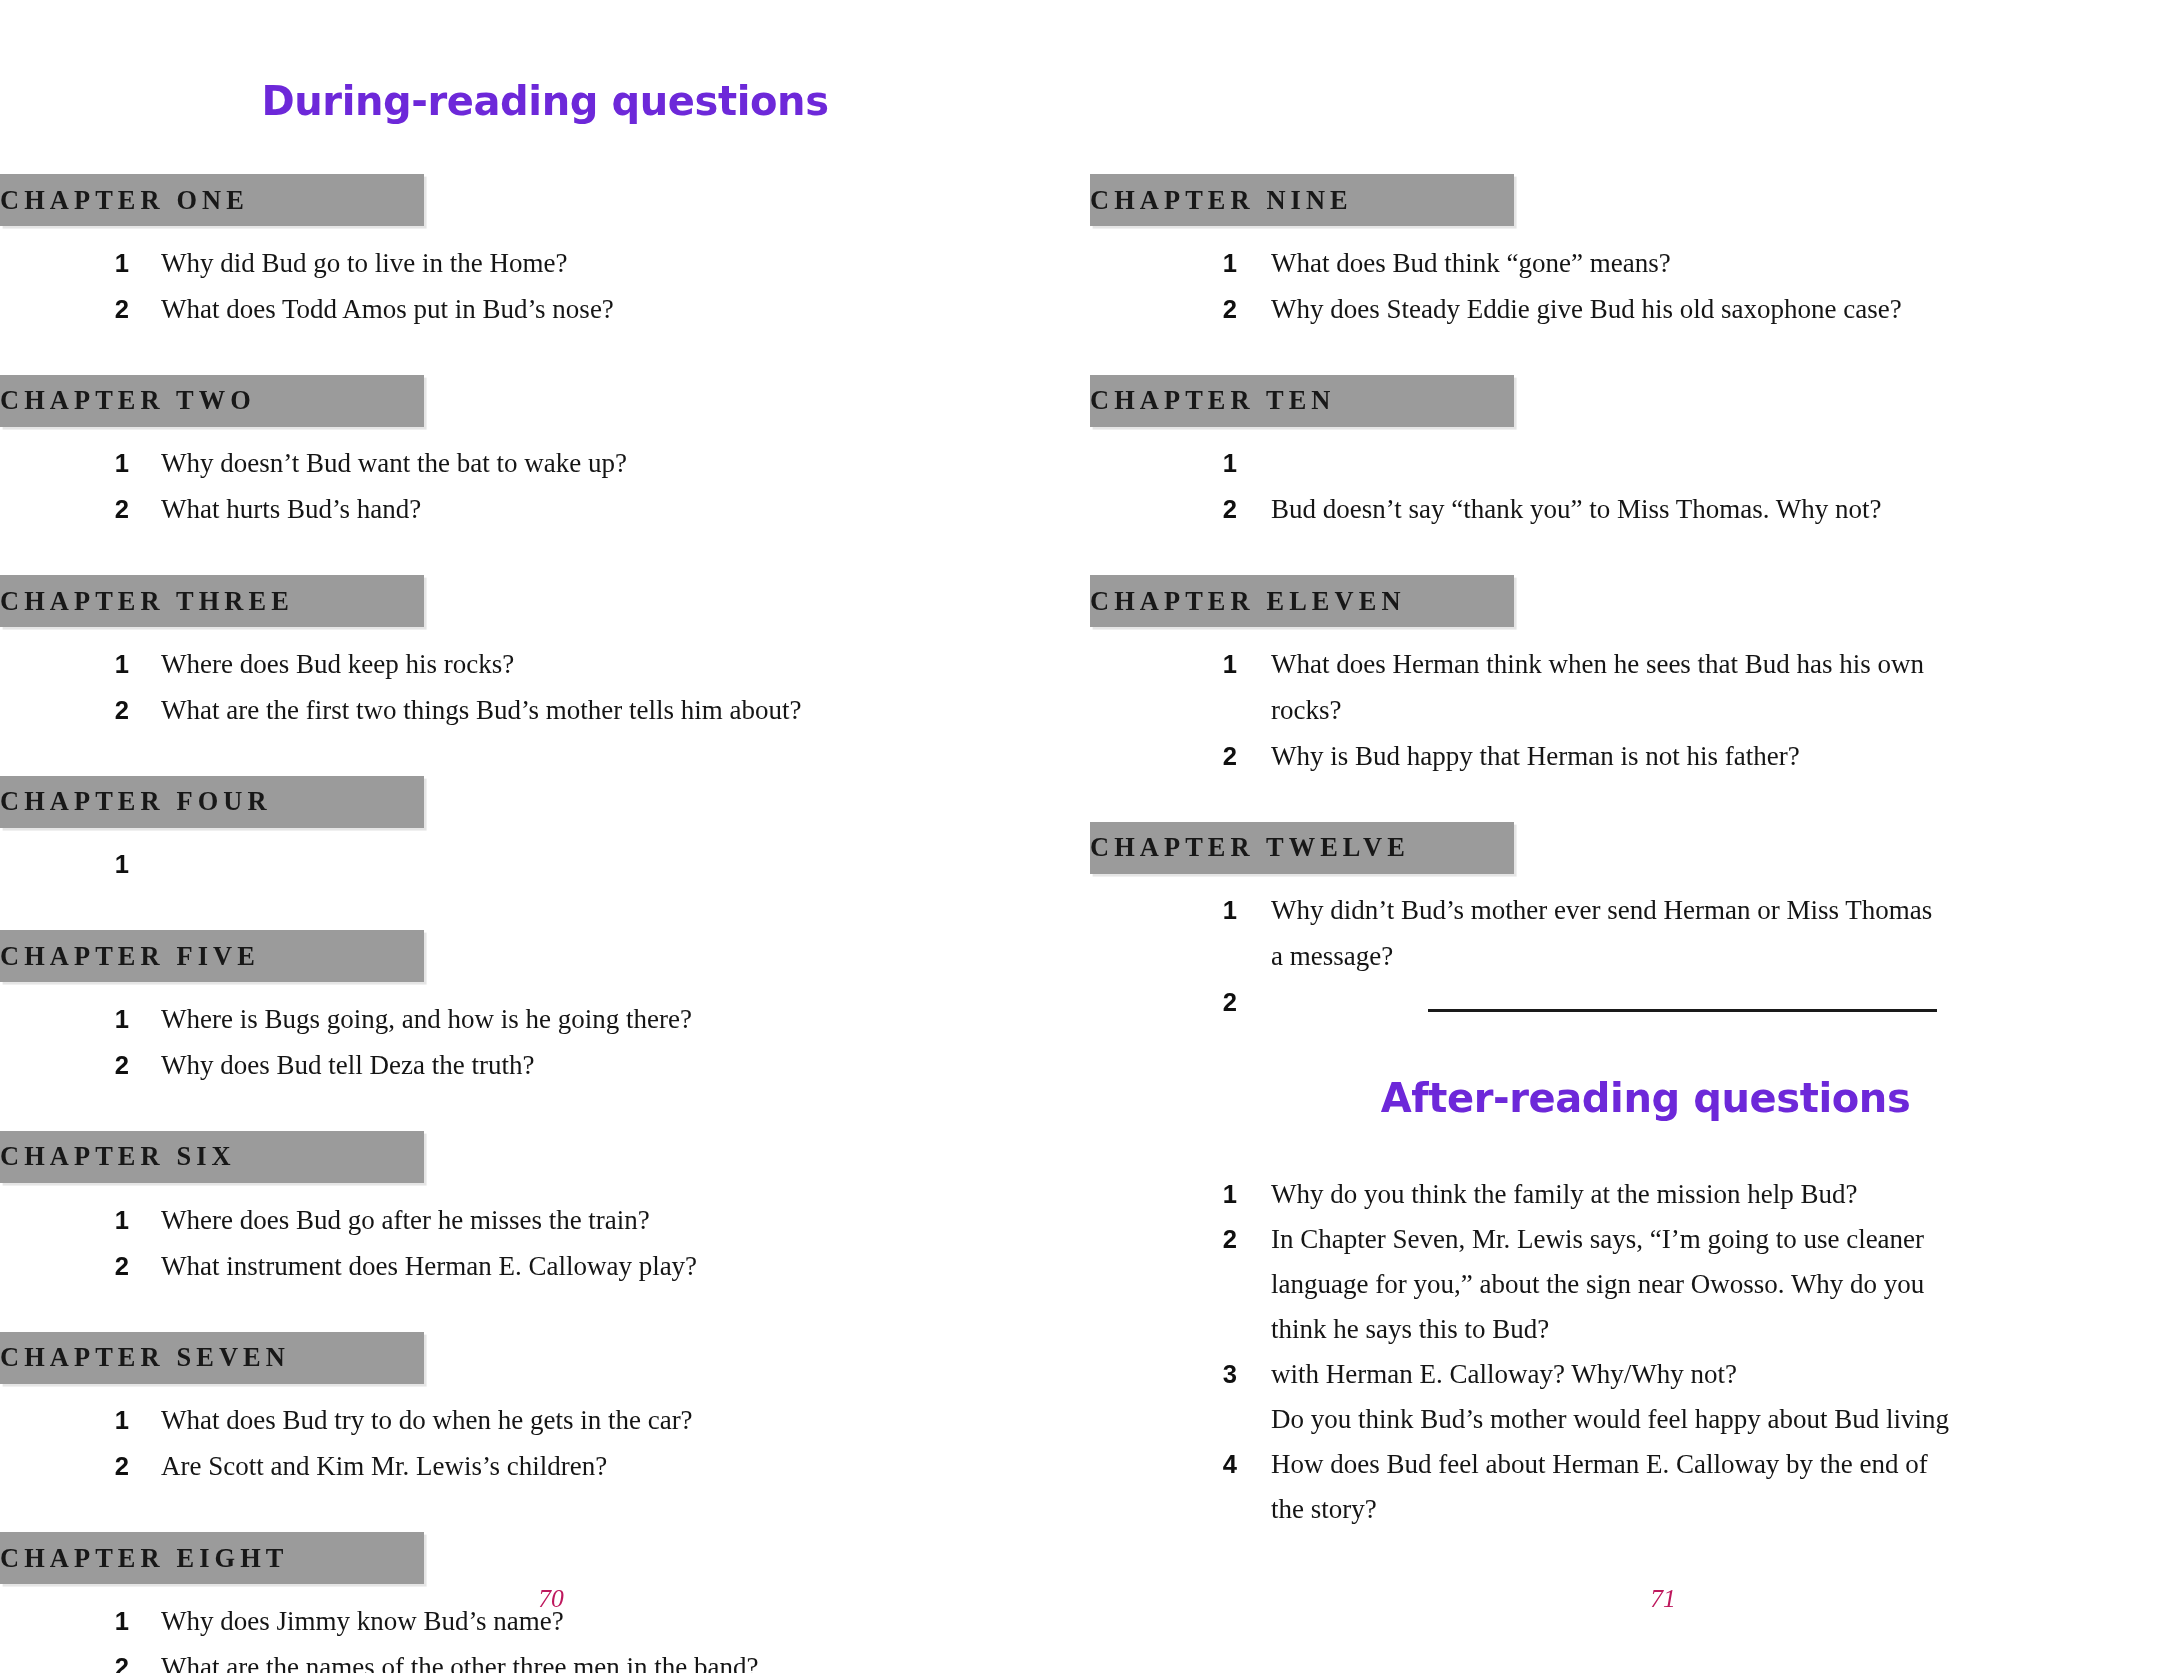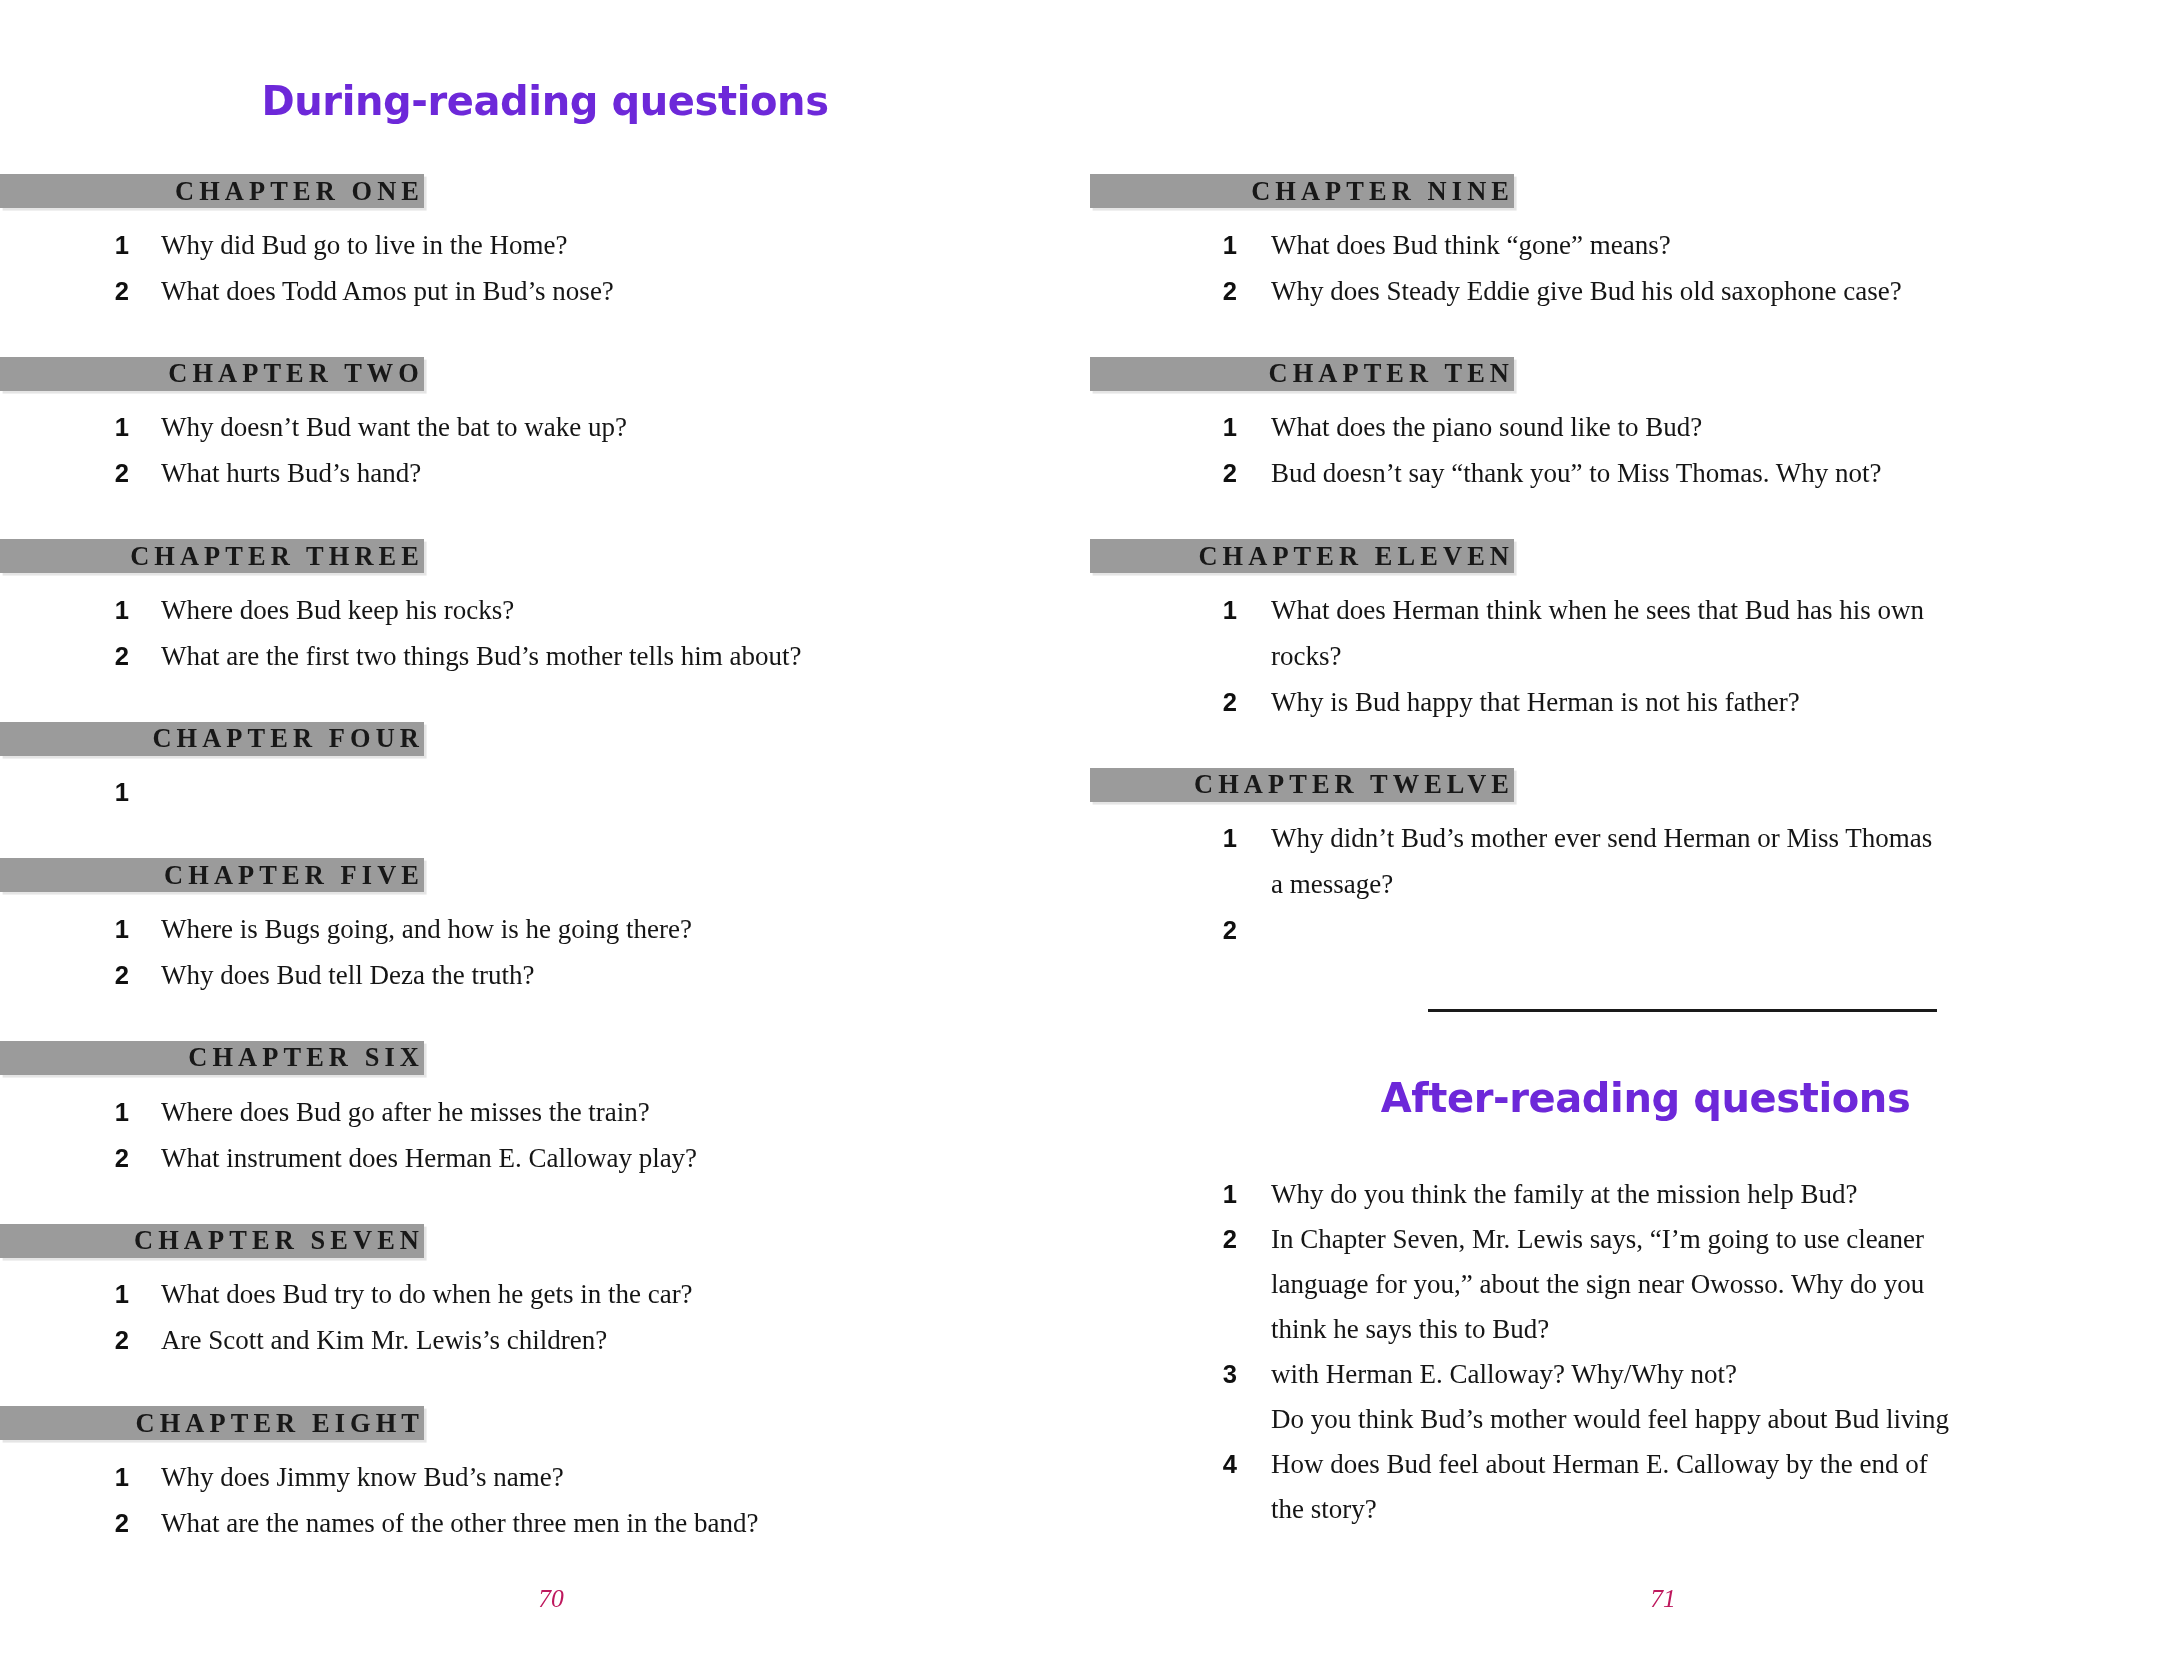--- a/index.html
+++ b/index.html
@@ -26,23 +26,23 @@
   }
   #during-title{left:0;top:77px;width:1090px;text-align:center;}
   #after-title{left:1233px;top:1074px;width:825px;text-align:center;}
 
   .col{position:absolute;top:174px;}
   #leftcol{left:0;width:1005px;}
   #rightcol{left:1090px;width:1005px;}
 
   .section{margin-bottom:43px;}
   .bar{
-    width:424px;height:34px;
+    width:424px;height:52px;
     background:var(--bar);
-    display:flex;align-items:center;justify-content:flex-end;
+    display:flex;align-items:center;justify-content:flex-start;
     box-shadow:2.6px 2.6px 0 rgba(0,0,0,0.10);
   }
   .bar .bar-label{
     font-family:"Liberation Serif",serif;
     font-weight:bold;
     font-size:26.4px;
     letter-spacing:5.1px;
     color:#181818;
     white-space:nowrap;
   }
@@ -266,23 +266,20 @@
     </div>
   </div>
 
   <div class="section">
     <div class="bar">
         <span class="bar-label">CHAPTER TEN</span>
       </div>
     <div class="qlist">
       <div class="q">
         <span class="qnum">1</span>
-        <span class="qtext">
-            <span class="qline">What does the piano sound like to Bud?</span>
-          </span>
       </div>
       <div class="q">
         <span class="qnum">2</span>
         <span class="qtext">
             <span class="qline">Bud doesn’t say “thank you” to Miss Thomas. Why not?</span>
           </span>
       </div>
     </div>
   </div>
 

